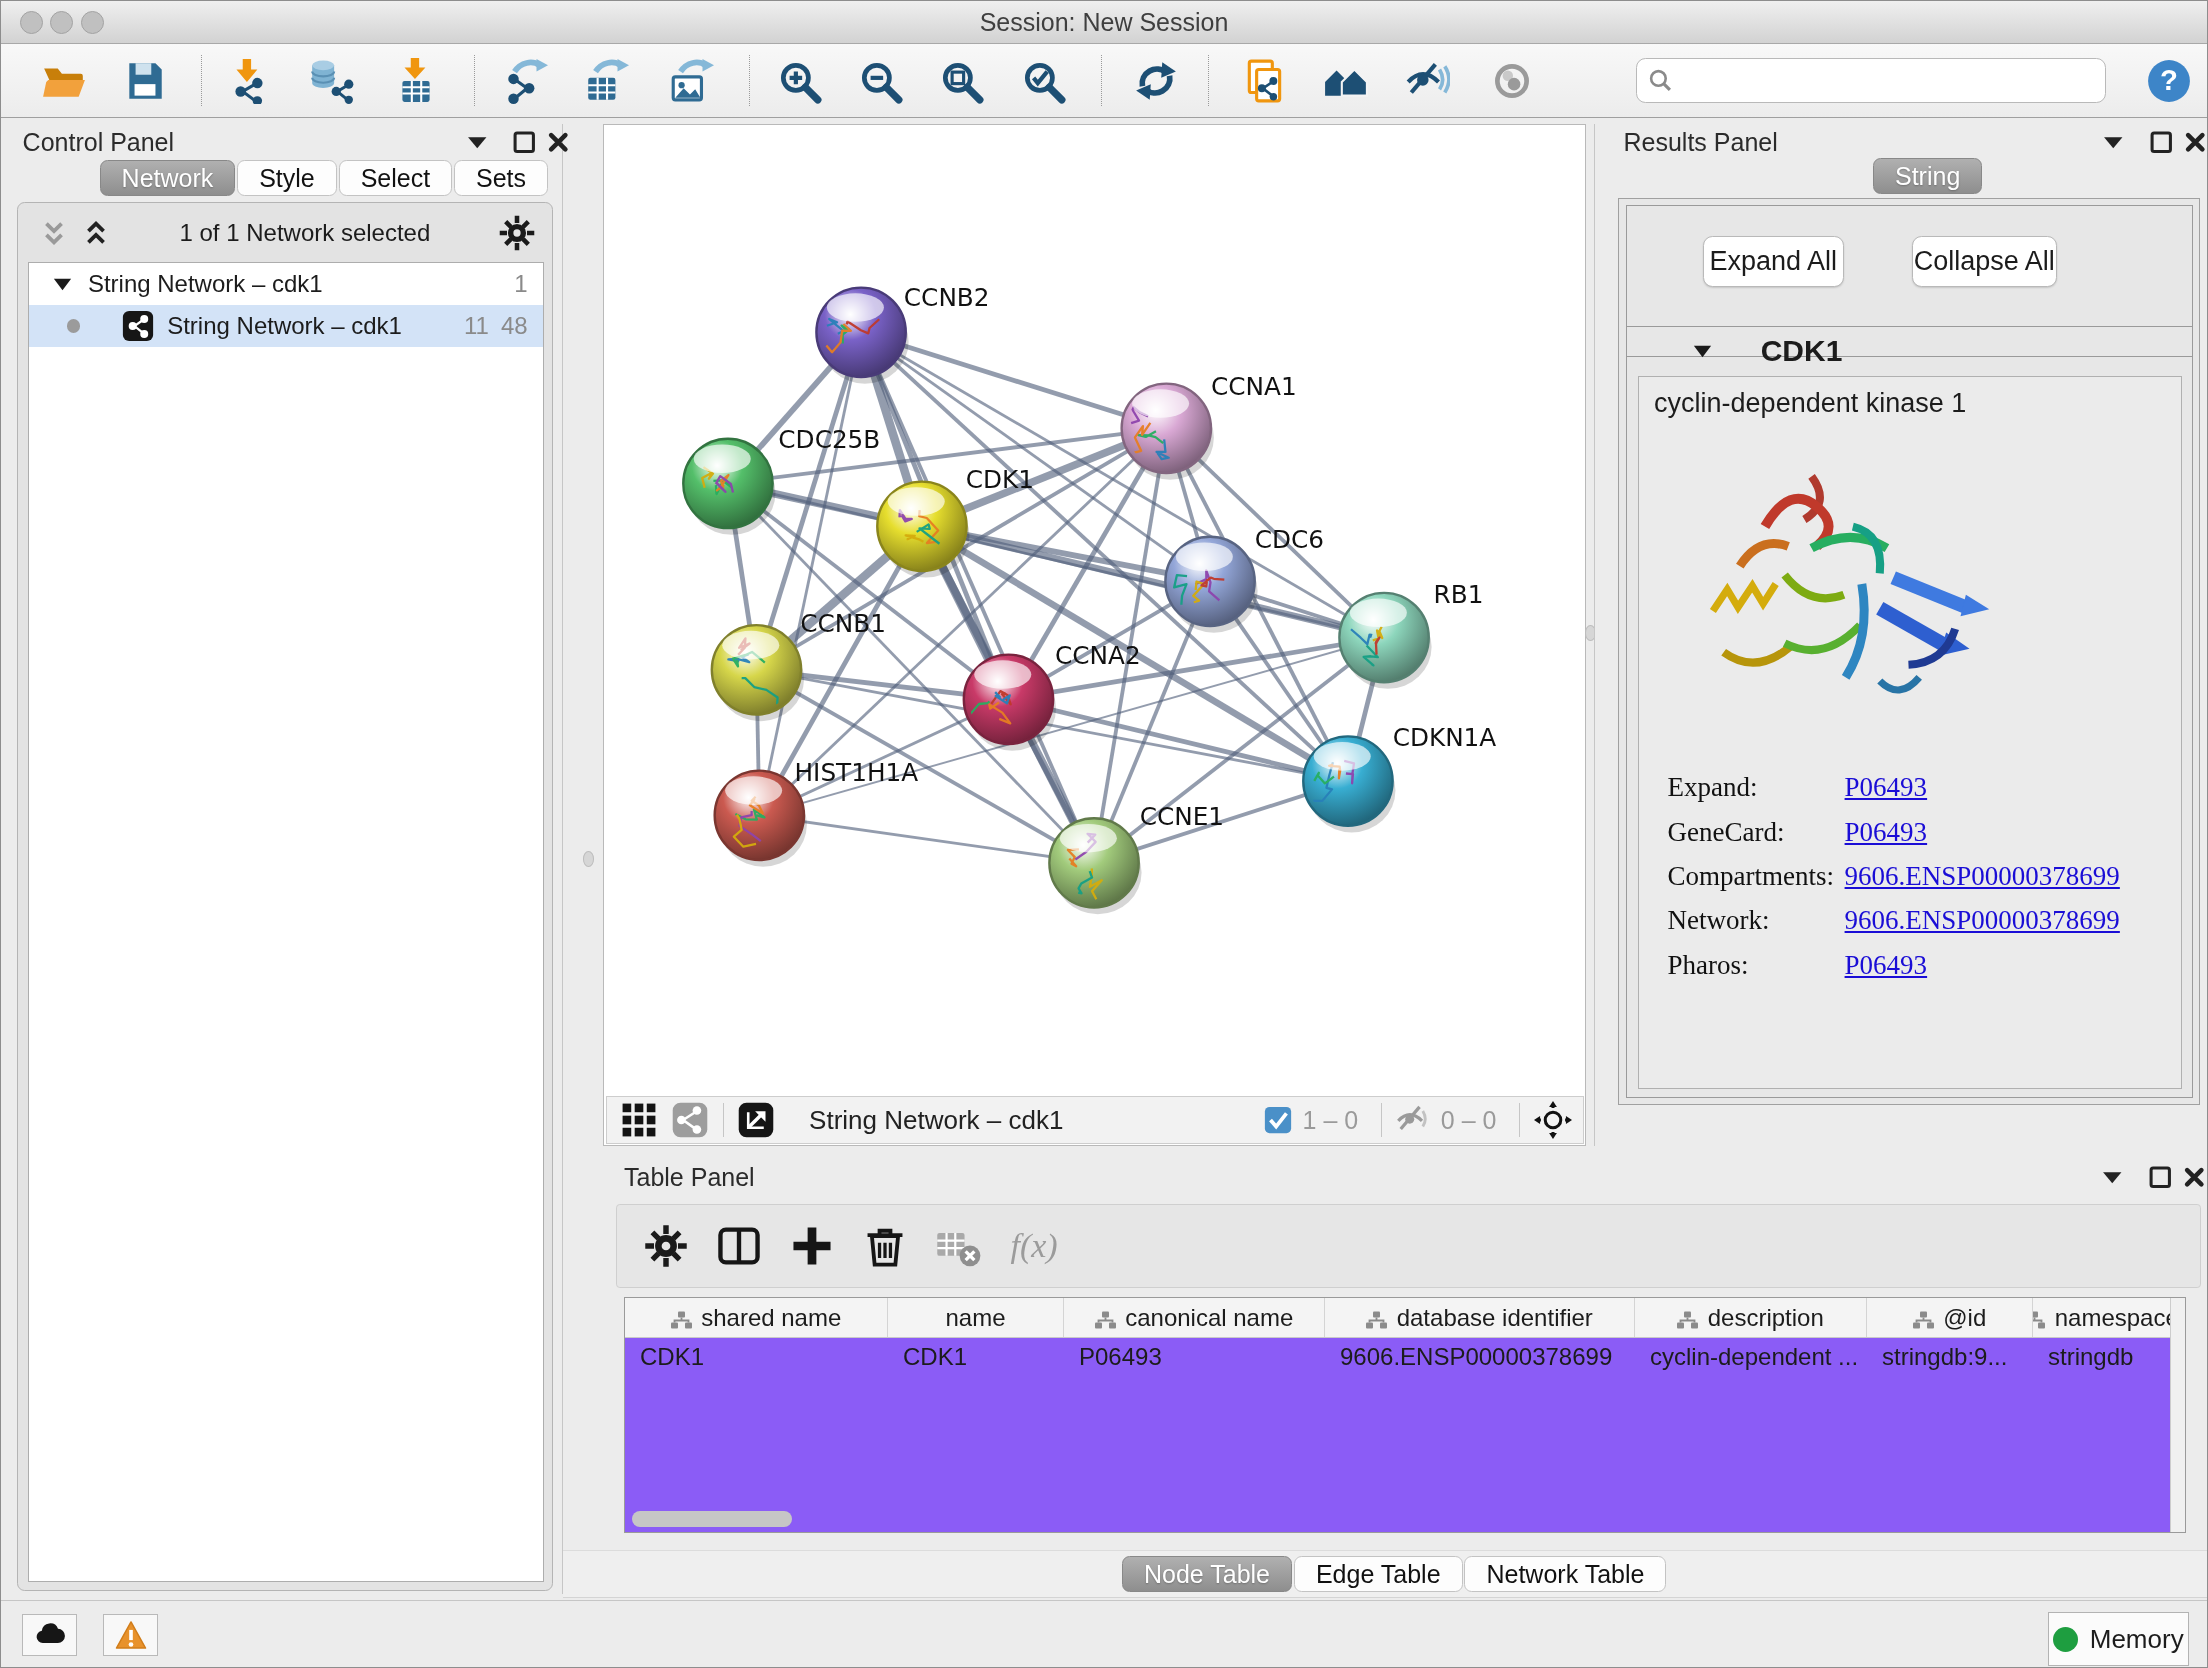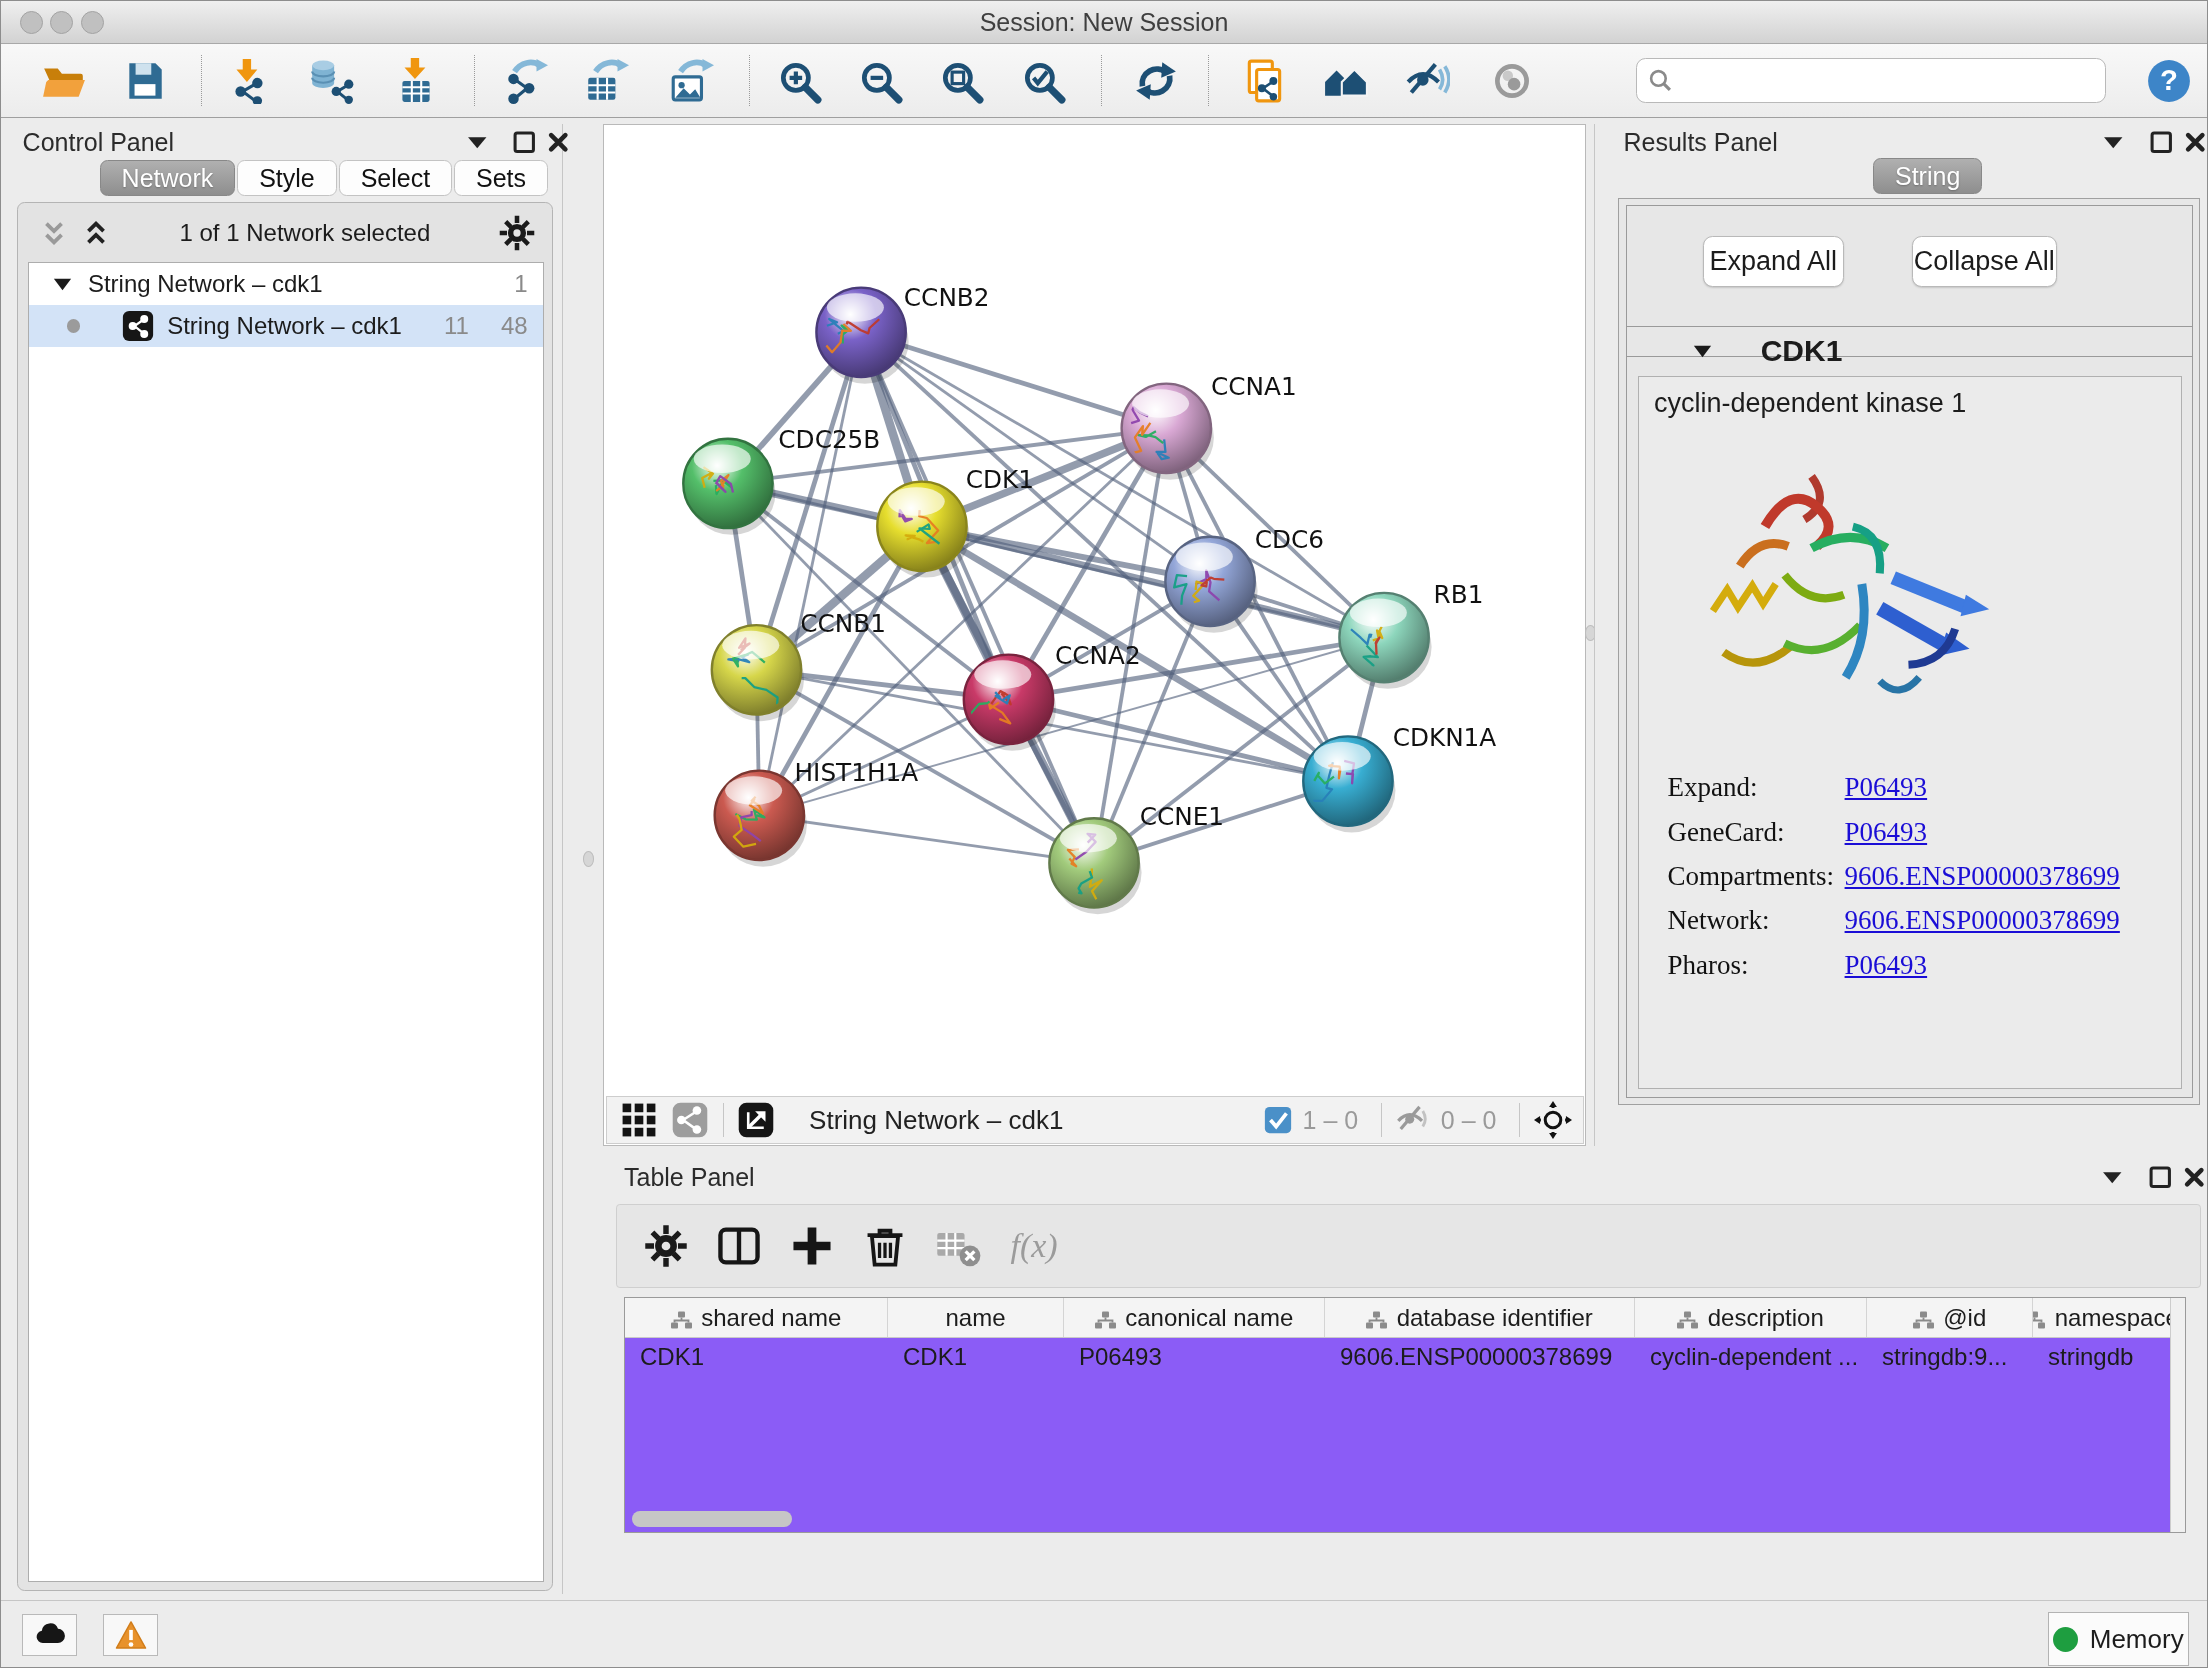--- a/index.html
+++ b/index.html
@@ -305,21 +305,21 @@
             <svg viewBox="0 0 36 36" style="width:100%;height:100%;display:block">
               <rect x="1" y="1" width="34" height="34" rx="7" fill="#161616"></rect>
               <path d="M24 11l-10 7 10 8" stroke="#fff" stroke-width="2.5" fill="none"></path>
               <circle cx="25" cy="10" r="4.5" fill="#fff"></circle>
               <circle cx="12" cy="18" r="4.5" fill="#fff"></circle>
               <circle cx="25" cy="27" r="4.5" fill="#fff"></circle>
             </svg>
           </span>
         <span style="margin-left:13.3px">String Network – cdk1</span>
         <span class="cnt" style="margin-left:auto">11</span>
-        <span class="cnt" style="margin-left:32px;margin-right:15px">48</span>
+        <span class="cnt" style="margin-left:12px;margin-right:15px">48</span>
       </div>
     </div>
   </div>
 </div>
 
 <div id="canvas" class="abs">
   <svg id="net-svg" width="982" height="968" viewBox="0 0 1032 1018">
       <defs>
         <radialGradient id="g0" cx="38%" cy="30%" r="75%">
           <stop offset="0%" stop-color="#ffffff"></stop>
@@ -876,20 +876,25 @@
         <div class="td" style="width: 176px;">CDK1</div>
         <div class="td" style="width: 261px;">P06493</div>
         <div class="td" style="width: 310px;">9606.ENSP00000378699</div>
         <div class="td" style="width: 232px;">cyclin-dependent ...</div>
         <div class="td" style="width: 166px;">stringdb:9...</div>
         <div class="td" style="width: 138px;">stringdb</div>
       </div>
     <div id="nt-vscroll"></div>
     <div id="nt-hscroll"></div>
   </div>
+  <div id="tp-tabs" style="padding-left: 559px;">
+      <span class="tab active">Node Table</span>
+      <span class="tab">Edge Table</span>
+      <span class="tab">Network Table</span>
+    </div>
 </div>
 
 <div id="statusbar" class="abs">
   <div class="sbtn" style="left:22px">
       <svg viewBox="0 0 44 44">
         <path d="M12 33a8.5 8.5 0 0 1-1.2-16.9A11.5 11.5 0 0 1 33 13.5 8.8 8.8 0 0 1 32.6 33z" fill="#161616"></path>
       </svg>
     </div>
   <div class="sbtn" style="left:103px">
       <svg viewBox="0 0 44 44">

